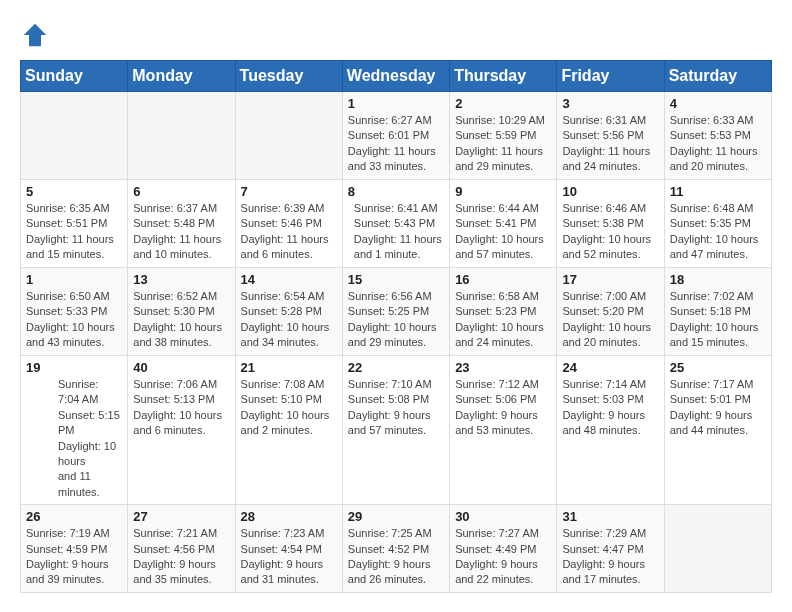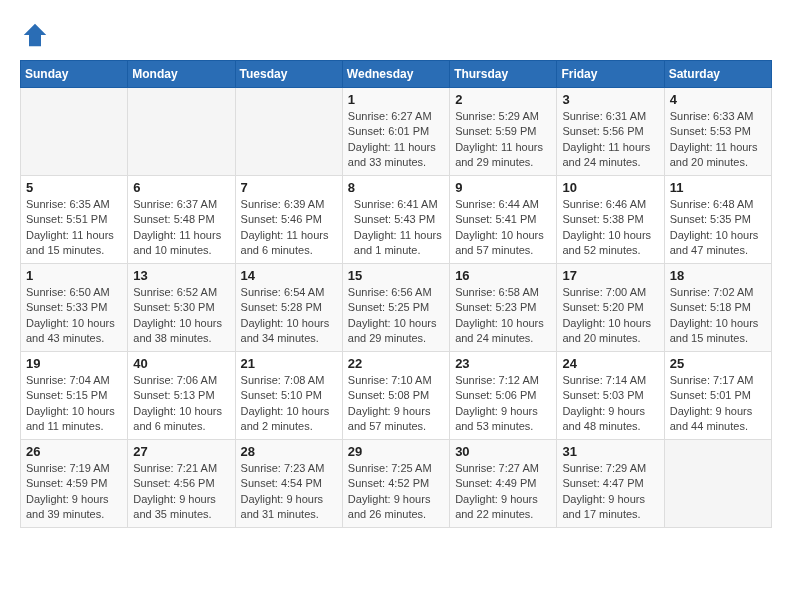--- a/index.html
+++ b/index.html
@@ -53,21 +53,21 @@
       color: #555;
     }
     table {
       width: 100%;
       border-collapse: collapse;
       table-layout: fixed;
     }
     thead th {
       background: #2a6db5;
       color: #fff;
-      font-size: 12px;
+      font-size: 16px;
       font-weight: bold;
       padding: 6px 4px;
       text-align: left;
       border: 1px solid #1a5da5;
     }
     tbody td {
       vertical-align: top;
       border: 1px solid #ddd;
       padding: 4px 5px;
       font-size: 10px;
@@ -131,21 +131,21 @@
         <td class="empty"></td>
         <td>
           <div class="day-num">1</div>
           <div class="day-info" style="white-space: pre-line;">Sunrise: 6:27 AM
 Sunset: 6:01 PM
 Daylight: 11 hours
 and 33 minutes.</div>
         </td>
         <td>
           <div class="day-num">2</div>
-          <div class="day-info" style="white-space: pre-line;">Sunrise: 5:29 AM
+          <div class="day-info" style="white-space: pre-line;">Sunrise: 10:29 AM
 Sunset: 5:59 PM
 Daylight: 11 hours
 and 29 minutes.</div>
         </td>
         <td>
           <div class="day-num">3</div>
           <div class="day-info" style="white-space: pre-line;">Sunrise: 6:31 AM
 Sunset: 5:56 PM
 Daylight: 11 hours
 and 24 minutes.</div>
@@ -256,21 +256,21 @@
           <div class="day-num">18</div>
           <div class="day-info" style="white-space: pre-line;">Sunrise: 7:02 AM
 Sunset: 5:18 PM
 Daylight: 10 hours
 and 15 minutes.</div>
         </td>
       </tr>
       <tr>
         <td>
           <div class="day-num">19</div>
-          <div class="day-info" style="white-space: pre-line;">Sunrise: 7:04 AM
+          <div class="day-info" style="white-space: pre-line; margin-left: 32px;">Sunrise: 7:04 AM
 Sunset: 5:15 PM
 Daylight: 10 hours
 and 11 minutes.</div>
         </td>
         <td>
           <div class="day-num">40</div>
           <div class="day-info" style="white-space: pre-line;">Sunrise: 7:06 AM
 Sunset: 5:13 PM
 Daylight: 10 hours
 and 6 minutes.</div>

